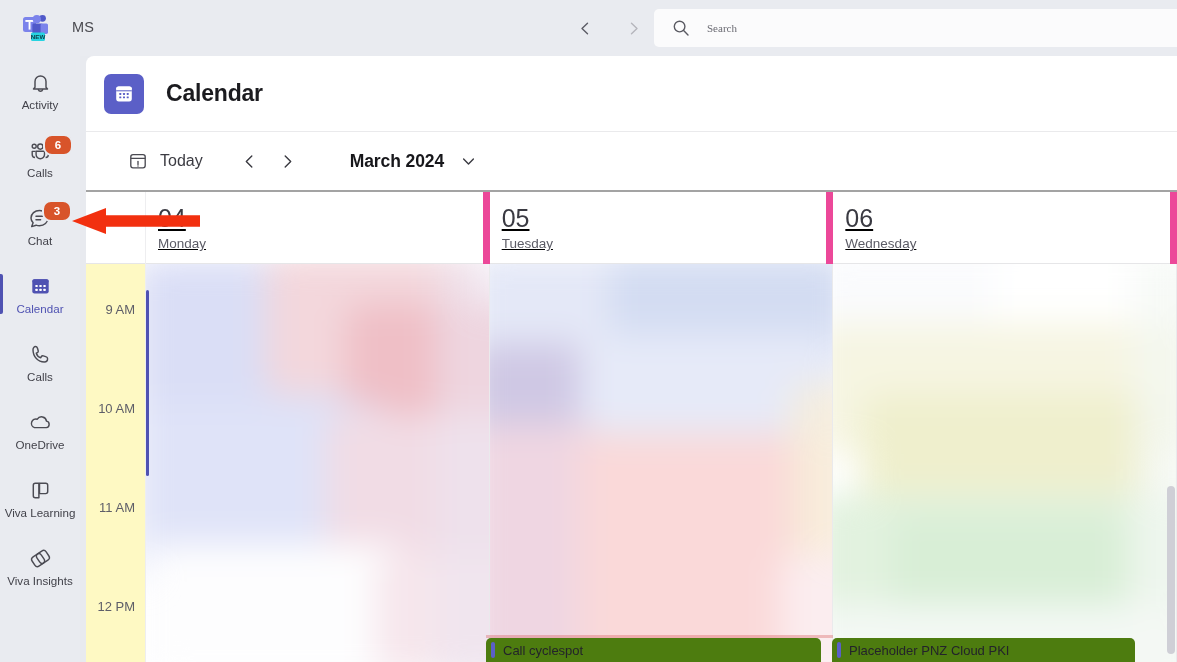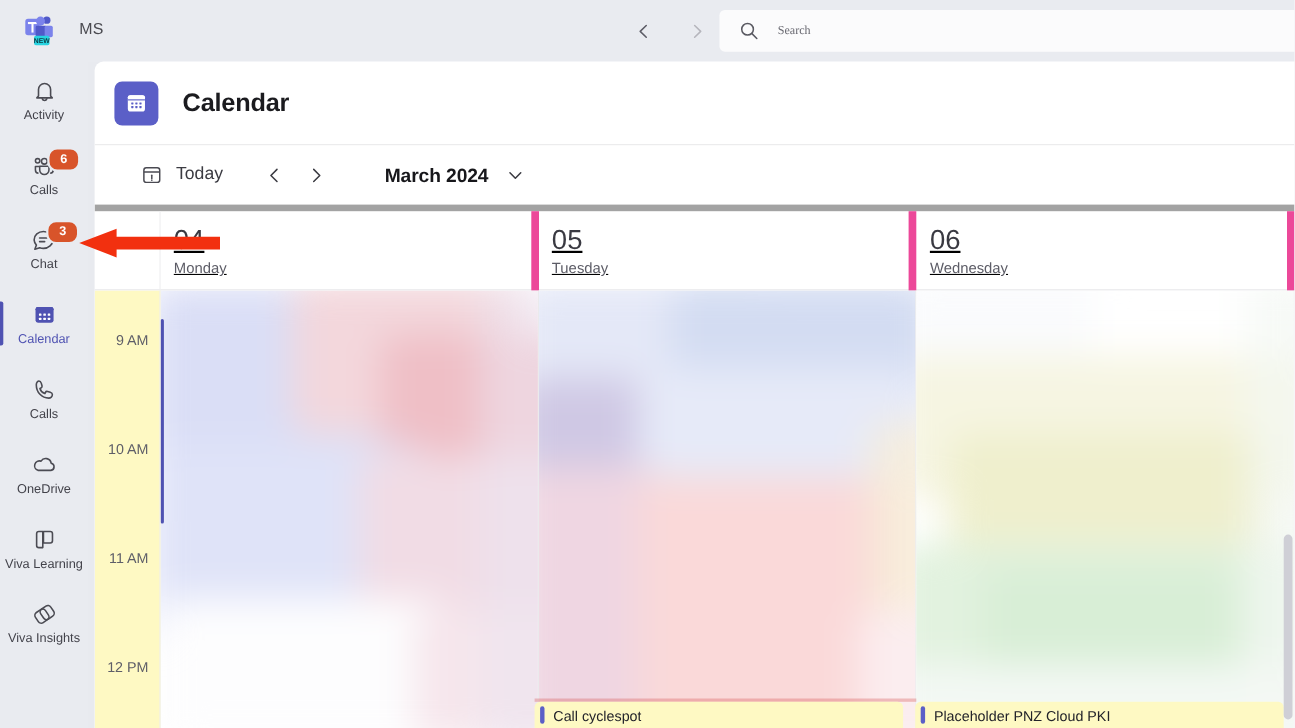--- a/index.html
+++ b/index.html
@@ -117,21 +117,21 @@
   #app-title {
     margin-left: 22px;
     font-size: 23px; font-weight: bold; color: #1B1B1F;
     letter-spacing: -.2px;
   }
 
   
   #cal-toolbar {
     position: relative;
     height: 60px;
-    border-bottom: 6px solid #a3a3a3;
+    border-bottom: 2px solid #a3a3a3;
     display: flex; align-items: center;
     padding-left: 34px;
     gap: 0;
   }
   #today-btn {
     display:flex; align-items:center; gap:12px;
     cursor:pointer; padding: 5px 8px; border-radius:4px;
   }
   #today-label { font-size:16px; color:#3B3B42; }
   .caret-btn {
@@ -213,21 +213,21 @@
 
   
   #chips {
     position: absolute; left: 0; bottom: 0;
     width: 1091px; height: 24px;
     z-index: 8;
     pointer-events: none;
   }
   .chip {
     position: absolute; bottom: 0; height: 24px;
-    background: #fef9c3;
+    background: #4d7c0f;
     border-radius: 5px 5px 0 0;
     display: flex; align-items: center;
     pointer-events: auto; cursor: pointer;
     overflow: hidden;
   }
   .chip-bar { width: 4px; height: 16px; background:#5B5FC7; border-radius:2px; margin-left:5px; flex:0 0 4px; }
   .chip-text {
     margin-left: 8px; font-size: 13px; color: #23232A;
     white-space: nowrap; overflow: hidden;
   }
@@ -519,21 +519,21 @@
     </div>
 
     <div id="chips">
       <div class="chip-top-accent" style="left:400px;width:347px;"></div>
 
       <div class="chip" style="left:400px;width:335px;">
         <span class="chip-bar"></span>
         <span class="chip-text">Call cyclespot</span>
       </div>
 
-      <div class="chip" style="left:746px;width:335px;">
+      <div class="chip" style="left:746px;width:303px;">
         <span class="chip-bar"></span>
         <span class="chip-text">Placeholder PNZ Cloud PKI</span>
       </div>
     </div>
 
   </div>
 
   <div id="annot-arrow">
     <svg width="136" height="36" viewBox="0 0 136 36">
       <path d="M6 18 L40 5 L40 12.2 L134 12.2 L134 23.8 L40 23.8 L40 31 Z" fill="#F2300F"></path>

